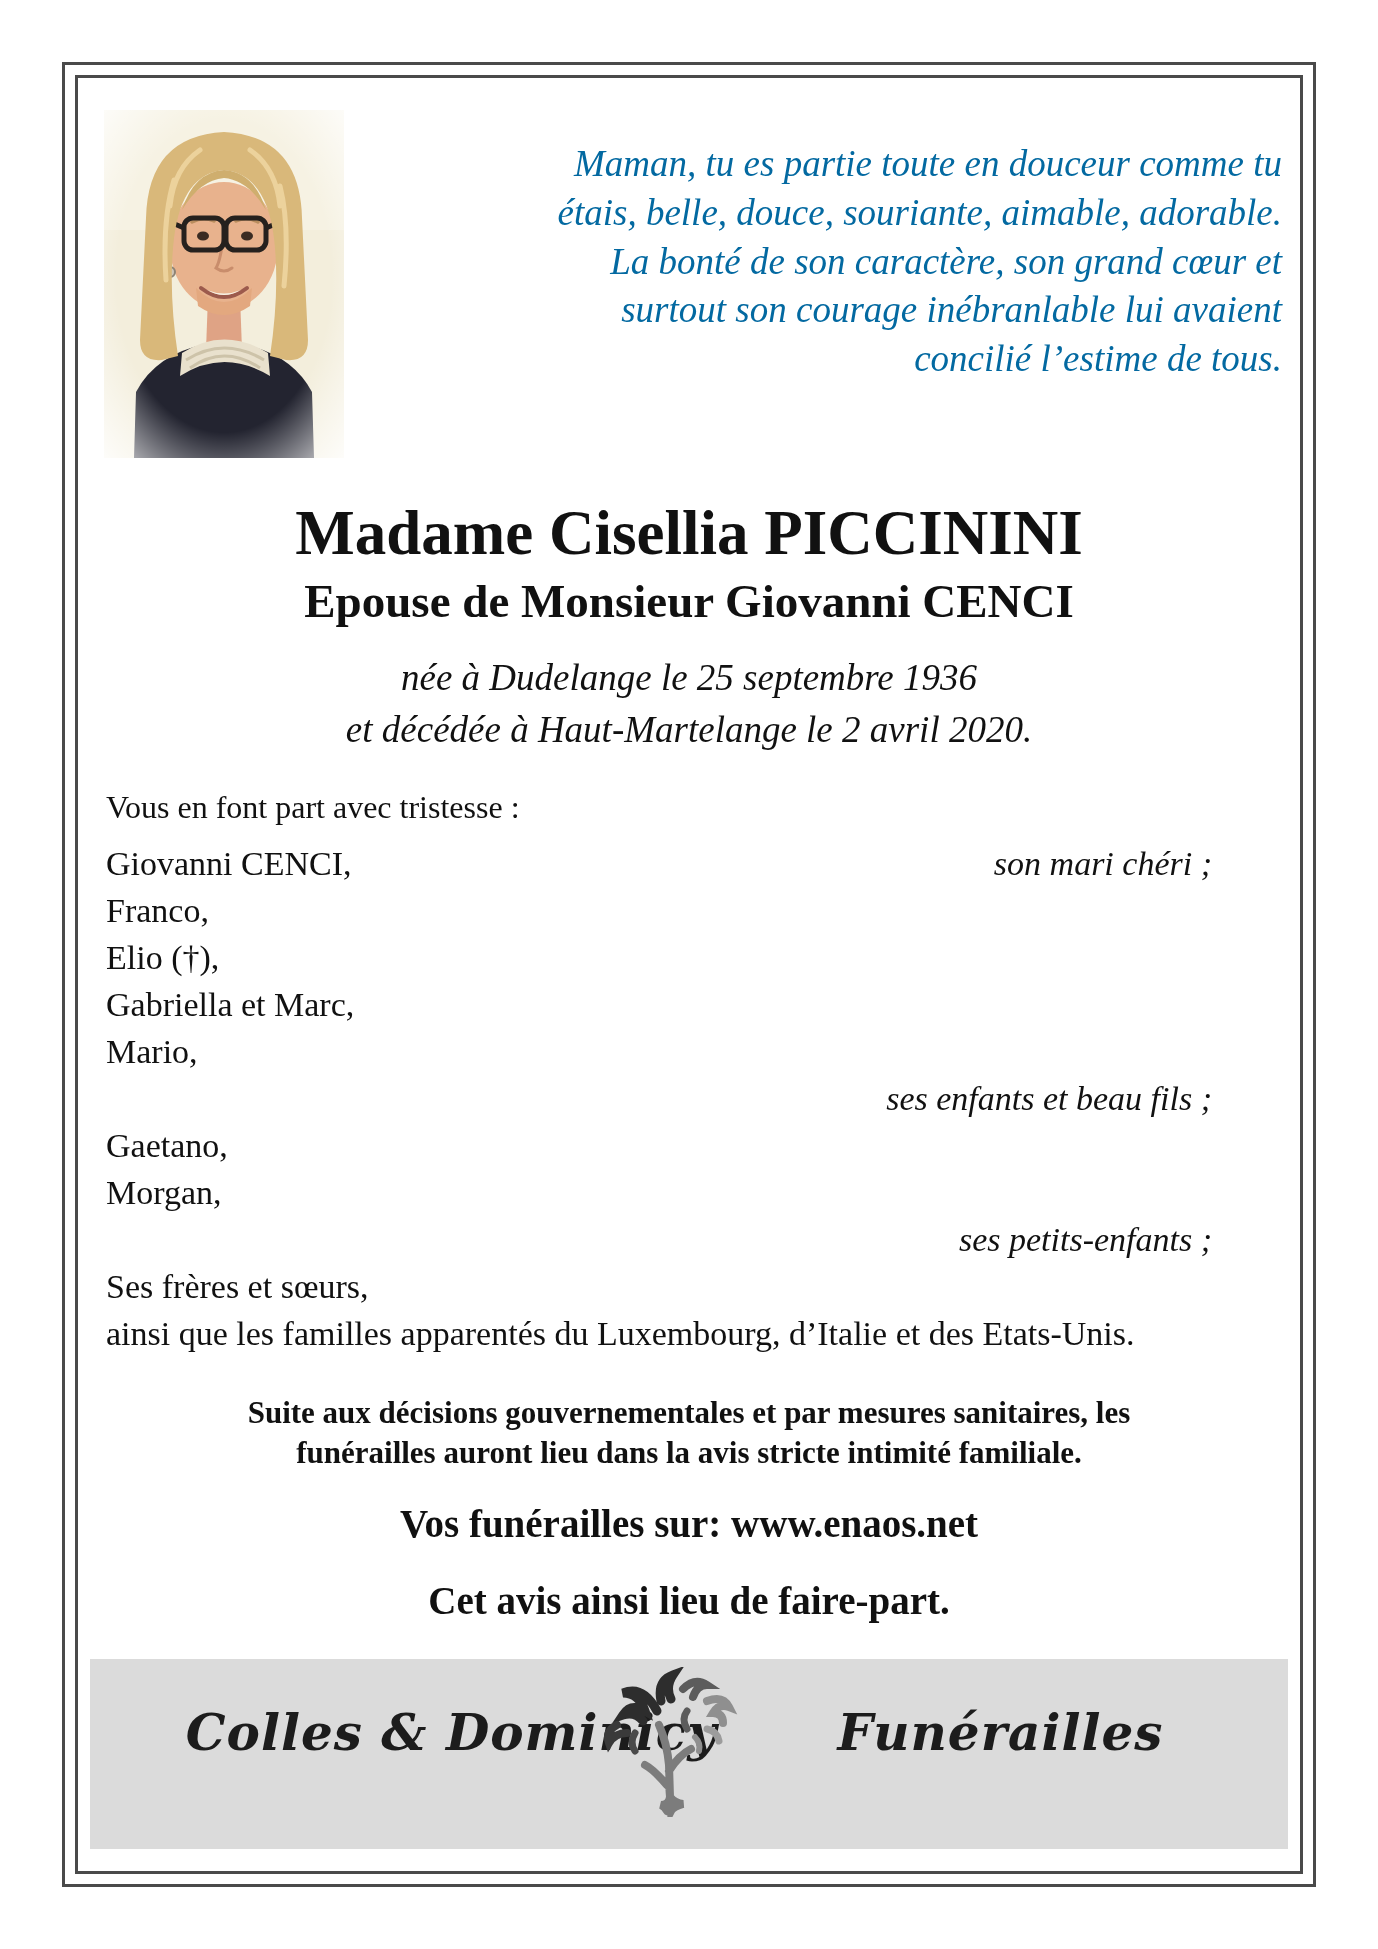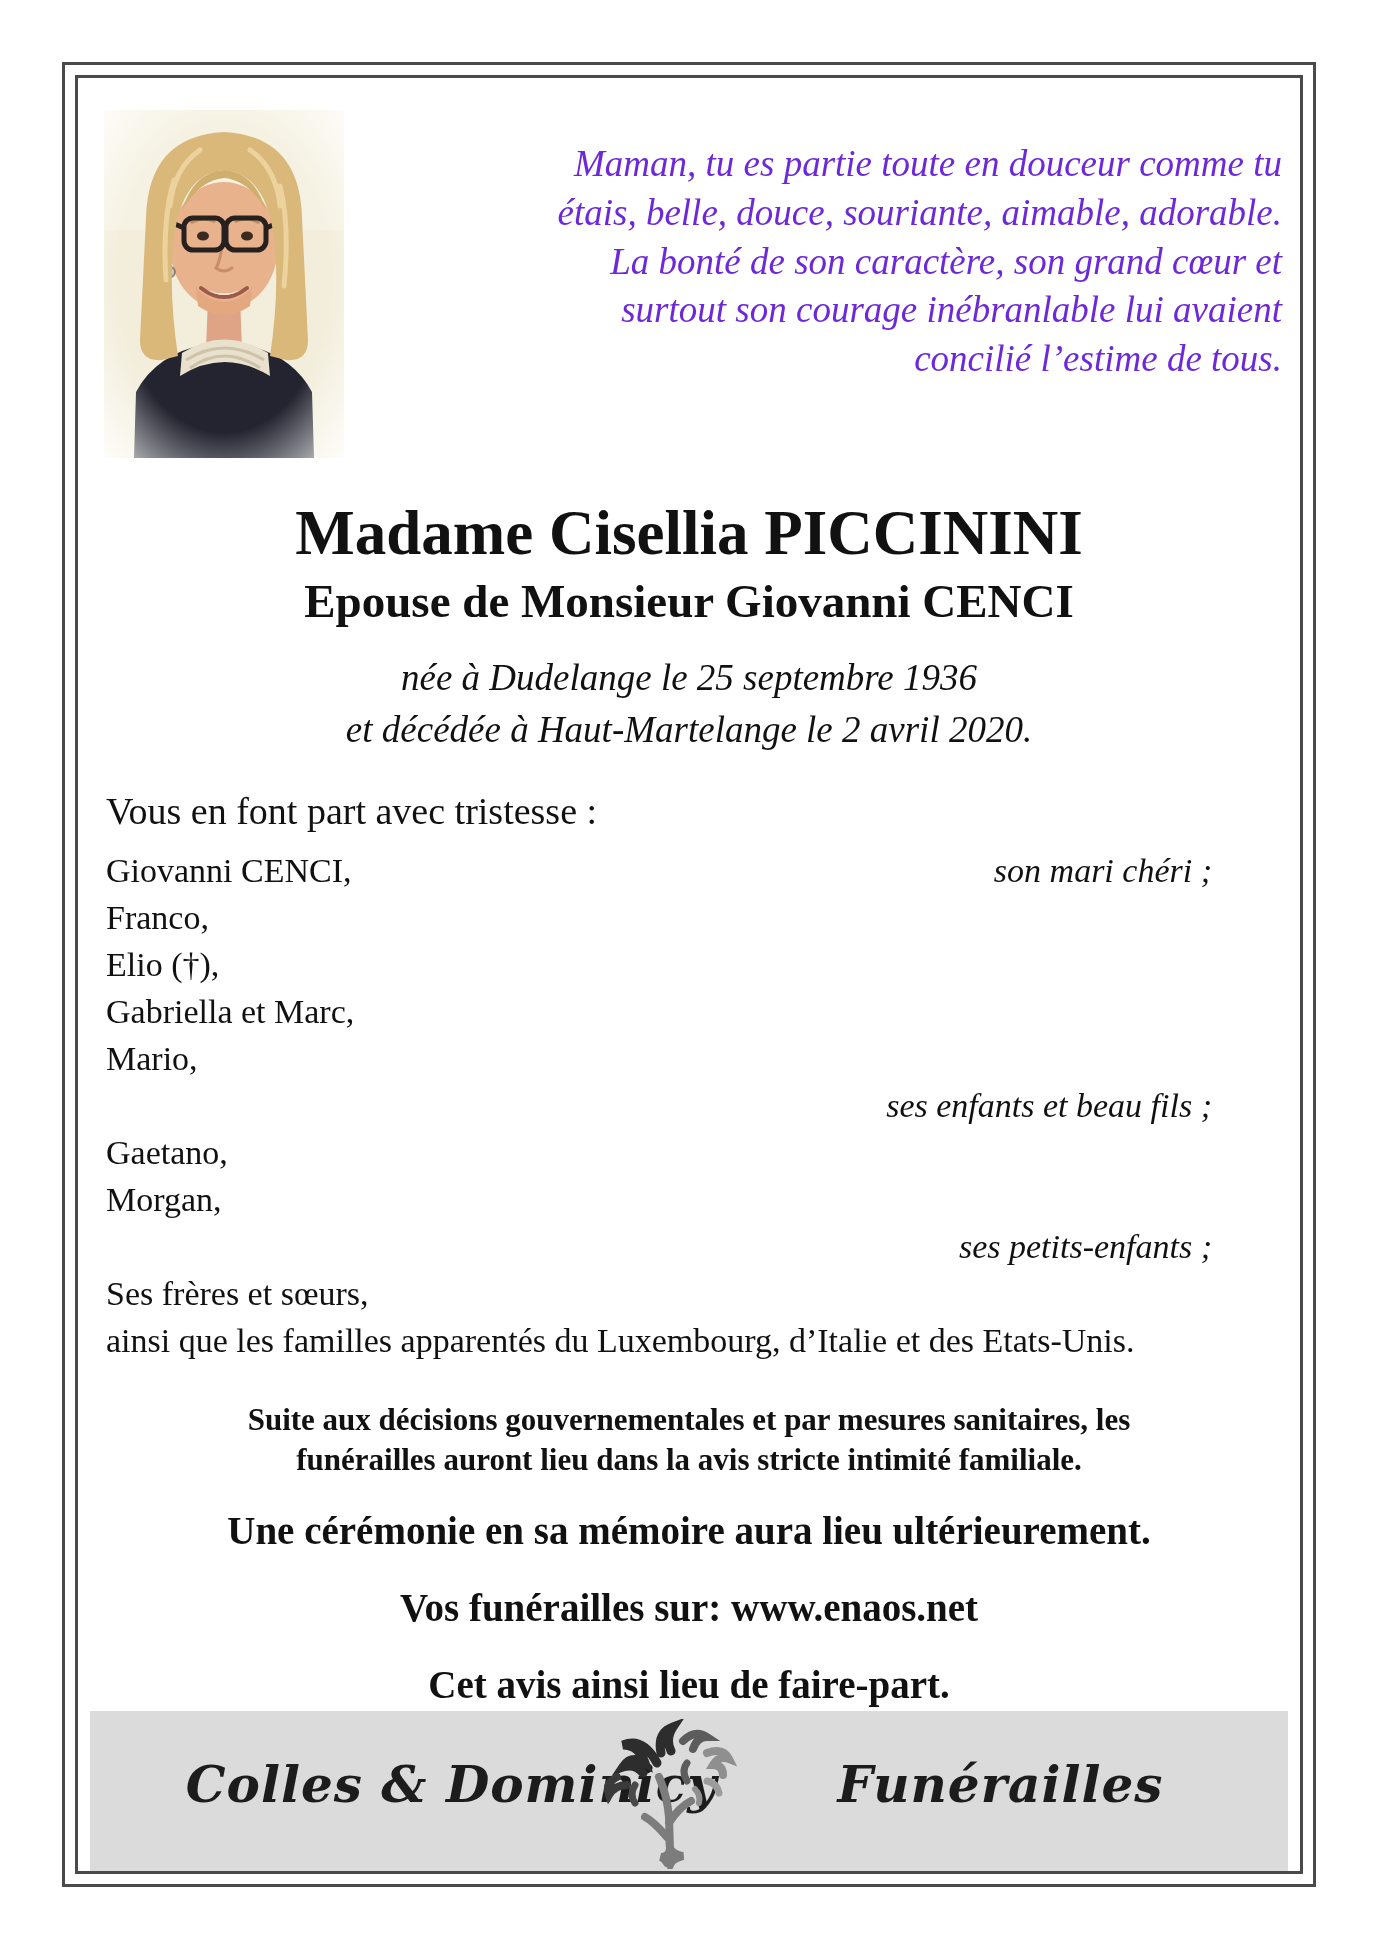--- a/index.html
+++ b/index.html
@@ -18,38 +18,38 @@
   .content{
     position:absolute;left:0;top:0;right:0;bottom:0;
     display:flex;flex-direction:column;overflow:hidden;
   }
   
   .header-row{display:flex;margin:32px 18px 0 26px;flex-shrink:0;}
   .photo{width:240px;height:348px;flex-shrink:0;}
   .photo svg{display:block;width:240px;height:348px;}
   .quote{
     flex:1;padding-top:30px;padding-left:40px;text-align:right;
-    font-style:italic;font-size:37px;line-height:1.32;color:#6d28d9;
+    font-style:italic;font-size:37px;line-height:1.32;color:#0369a1;
   }
   
   .title{
     text-align:center;font-weight:bold;font-size:63px;line-height:1.05;
     margin:42px 10px 0 10px;letter-spacing:0px;
   }
   .subtitle{
     text-align:center;font-weight:bold;font-size:47px;line-height:1.1;
     margin:10px 10px 0 10px;
   }
   .dates{
     text-align:center;font-style:italic;font-size:37px;line-height:1.42;
     margin-top:24px;
   }
   
   .intro{
-    font-size:38px;margin:32px 0 0 28px;
+    font-size:32px;margin:32px 0 0 28px;
   }
   .family{margin:14px 88px 0 28px;}
   .fam-row{
     display:flex;justify-content:space-between;align-items:baseline;
     font-size:34px;line-height:47px;
   }
   .fam-right{font-style:italic;text-align:right;flex:1;}
   
   .notices{margin-top:36px;text-align:center;font-weight:bold;}
   .notice-line{font-size:31px;line-height:1.3;margin:0 60px;}
@@ -184,21 +184,20 @@
           </div>
           <div class="fam-row">
             <span>ainsi que les familles apparentés du Luxembourg, d’Italie et des Etats-Unis.</span>
             <span class="fam-right"></span>
           </div>
         </div>
 
         <div class="notices">
           <div class="notice-line">Suite aux décisions gouvernementales et par mesures sanitaires, les</div>
           <div class="notice-line">funérailles auront lieu dans la avis stricte intimité familiale.</div>
-          <div class="notice">Une cérémonie en sa mémoire aura lieu ultérieurement.</div>
           <div class="notice">Vos funérailles sur: www.enaos.net</div>
           <div class="notice">Cet avis ainsi lieu de faire-part.</div>
         </div>
 
         <div class="spacer"></div>
 
         <div class="banner">
           <div class="brand-left">Colles &amp; Dominicy</div>
           <div class="tree">
             <svg viewBox="0 0 150 150" xmlns="http://www.w3.org/2000/svg">

